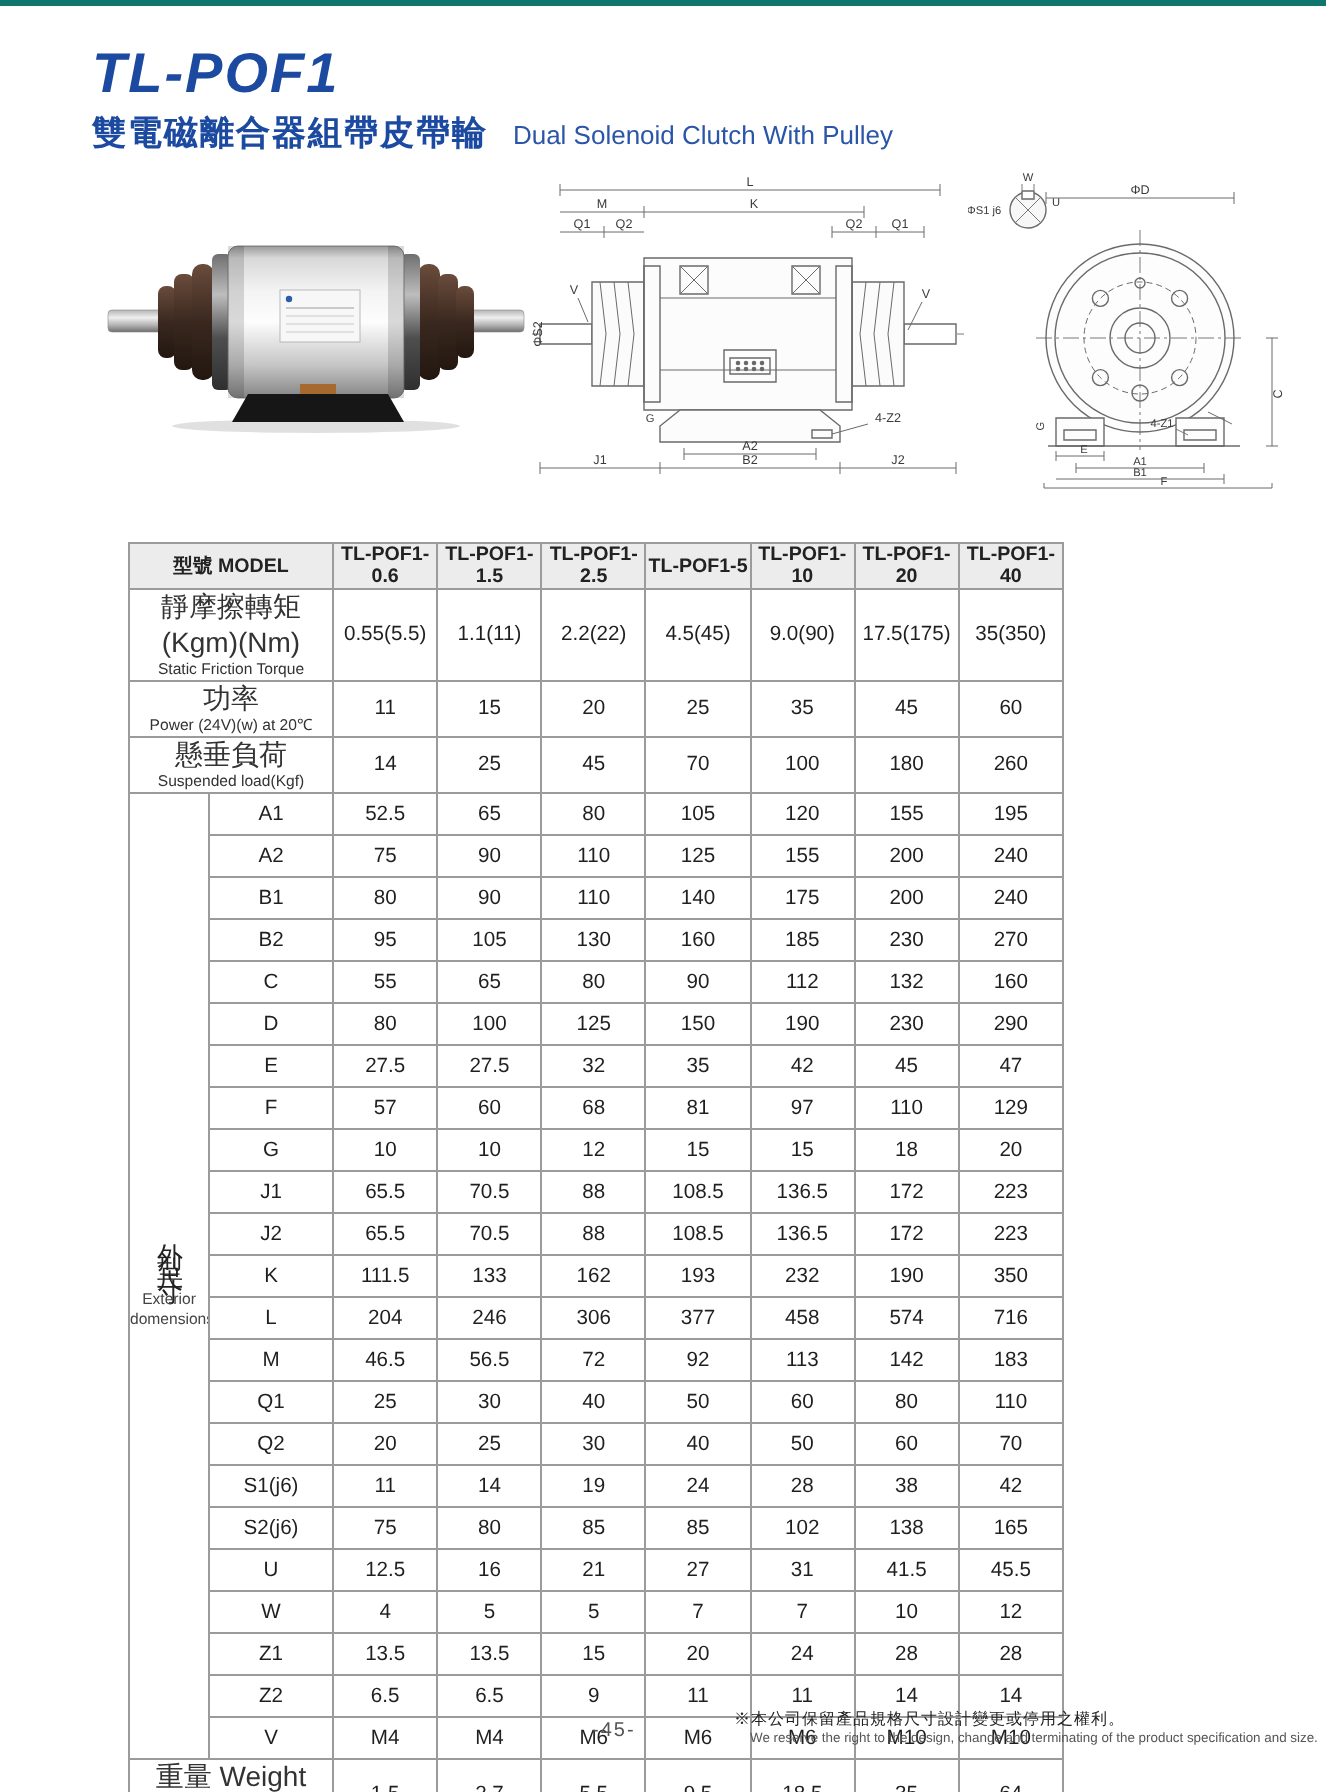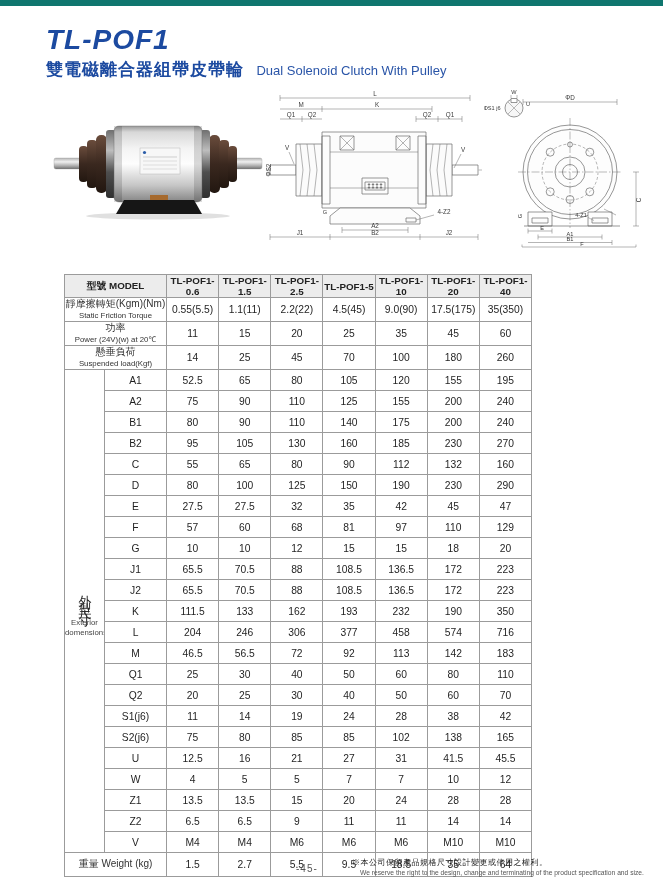--- a/index.html
+++ b/index.html
@@ -1,20 +1,20 @@
 <!DOCTYPE html>
 <html><head>
 <meta charset="utf-8">
 <style>
   html,body{margin:0;padding:0;}
   body{
     width:663px;height:896px;position:relative;background:#ffffff;
     font-family:"Liberation Sans",sans-serif;overflow:hidden;
   }
-  .page{position:absolute;inset:0;border-top:6px solid #0f766e;}
+  .page{position:absolute;inset:0;border-top:3px solid #0f766e;}
 
   
   .title-block{position:absolute;left:46px;top:18px;}
   .series-title{
     margin:0;font-style:italic;font-weight:bold;font-size:28px;
     color:#1c4aa0;letter-spacing:1px;font-family:"Liberation Sans",sans-serif;
   }
   .subtitle{margin-top:2px;white-space:nowrap;}
   .sub-zh{font-size:17px;font-weight:bold;color:#1c4aa0;letter-spacing:1px;}
   .sub-en{font-size:13px;color:#2a55a8;margin-left:8px;text-align:center;}
@@ -37,33 +37,33 @@
     border:1.5px solid #777;
   }
   .spec th,.spec td{
     border:1px solid #9b9b9b;padding:0;text-align:center;vertical-align:middle;
     color:#1f1f1f;overflow:hidden;
   }
   .spec tr.head th{background:#ececec;height:22px;font-size:9.8px;font-weight:bold;color:#222;}
   .spec th.corner{font-size:11.5px;}
   .spec td.val{font-size:10.3px;height:20px;}
   .spec td.label{height:23px;}
-  .spec .lzh{font-size:10px;color:#333;line-height:1.25;}
+  .spec .lzh{font-size:14px;color:#333;line-height:1.25;}
   .spec .len{font-size:7.8px;color:#333;line-height:1.25;}
   .spec td.param{font-size:10.3px;}
   .spec td.group{background:#ffffff;}
   .spec .gzh{
     writing-mode:vertical-rl;text-orientation:upright;
     font-size:13px;letter-spacing:6px;color:#222;margin:0 auto 5px;display:inline-block;
   }
   .spec .gen{font-size:7.8px;color:#444;line-height:1.25;}
 
   
   .page-number{position:absolute;left:296px;top:857px;font-size:10px;color:#555;letter-spacing:1px;text-align:center;}
-  .note{position:absolute;left:352px;top:851px;width:292px;}
+  .note{position:absolute;left:367px;top:851px;width:292px;}
   .note-zh{font-size:8px;color:#222;letter-spacing:.5px;}
   .note-en{font-size:6.7px;color:#555;padding-left:8px;margin-top:1px;}
 </style>
 </head>
 <body>
 
 <div class="page">
 
   <div class="title-block">
     <h1 class="series-title">TL-POF1</h1>

